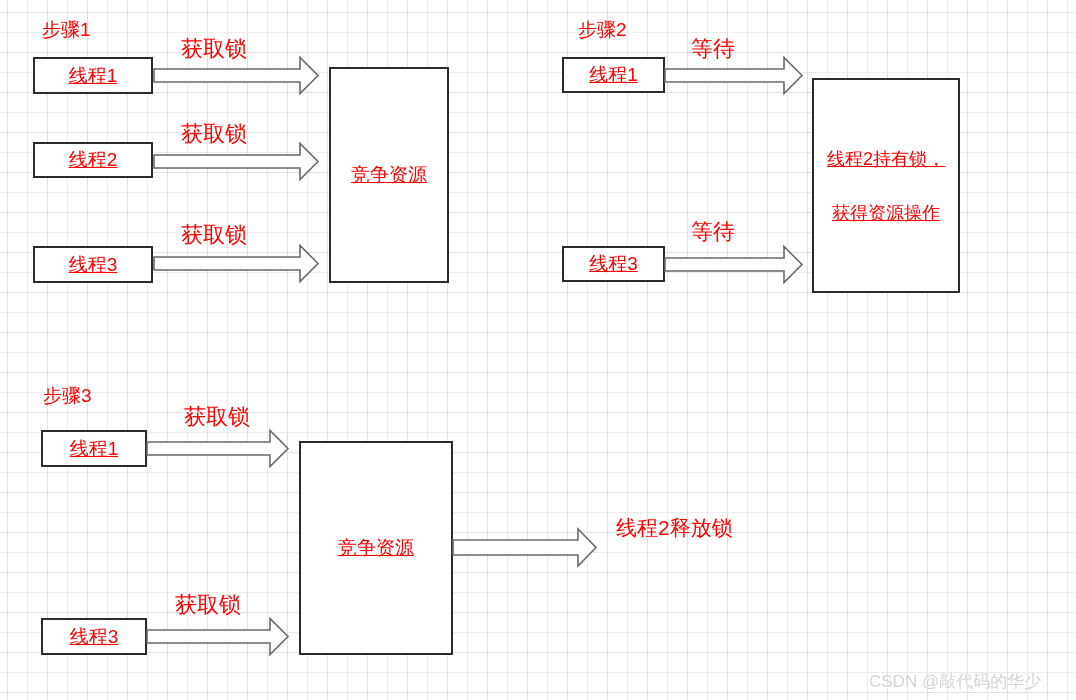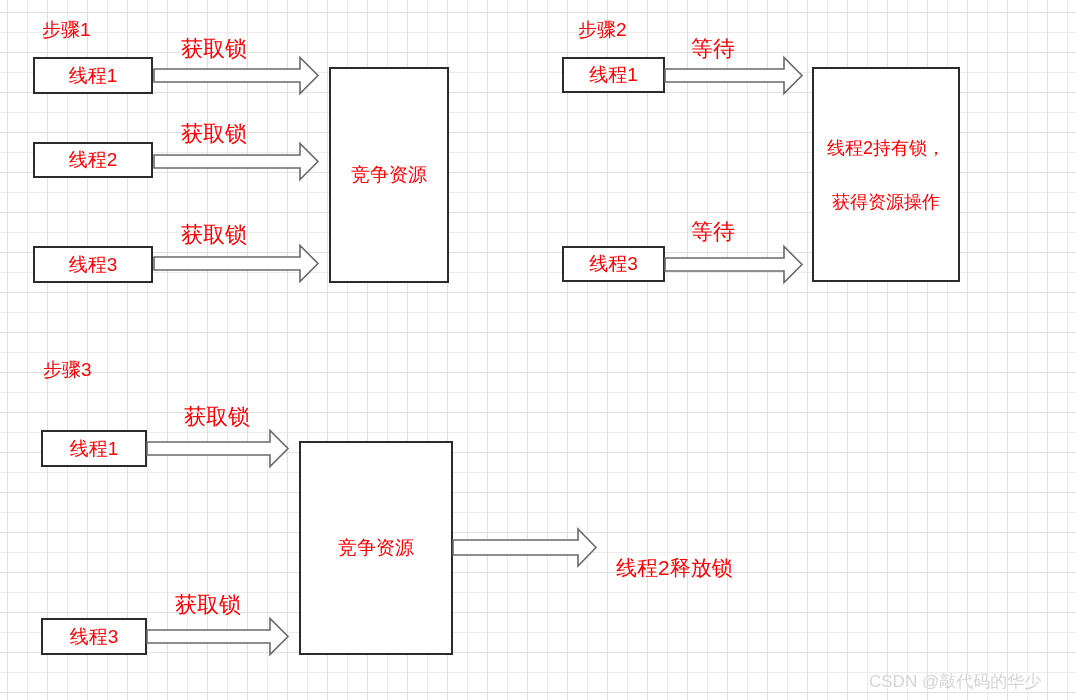--- a/index.html
+++ b/index.html
@@ -44,20 +44,21 @@
     background:#fff;
     border:2px solid var(--box-border);
     box-sizing:border-box;
     display:flex;
     align-items:center;
     justify-content:center;
     color:var(--accent-red);
     font-size:19px;
     white-space:nowrap;
     text-align:center;
+    text-decoration:underline;
   }
   .node.multiline{flex-direction:column;line-height:26px;font-size:18px;}
   .arrow-label{
     color:var(--accent-red);
     font-size:22px;
     white-space:nowrap;
     line-height:20px;
   }
   .release-label{
     color:var(--accent-red);
@@ -127,26 +128,26 @@
   <div class="abs arrow-label" style="left:691px;top:39px;">等待</div>
   <div class="abs arrow-label" style="left:691px;top:222px;">等待</div>
 
   <svg class="block-arrow" style="left:665px;top:54.5px;" width="139" height="41">
     <polygon points="0,14 119,14 119,2.5 137,20.5 119,38.5 119,27 0,27"></polygon>
   </svg>
   <svg class="block-arrow" style="left:665px;top:243.5px;" width="139" height="41">
     <polygon points="0,14 119,14 119,2.5 137,20.5 119,38.5 119,27 0,27"></polygon>
   </svg>
 
-  <div class="node multiline" style="left:812px;top:67px;width:148px;height:215px;gap:28px;">
+  <div class="node multiline" style="left:812px;top:78px;width:148px;height:215px;gap:28px;">
     <span>线程2持有锁，</span>
     <span>获得资源操作</span>
   </div>
 
-  <div class="abs step-label" style="left:43px;top:359px;">步骤3</div>
+  <div class="abs step-label" style="left:43px;top:385px;">步骤3</div>
 
   <div class="node" style="left:41px;top:430px;width:106px;height:37px;">
     <span>线程1</span>
   </div>
   <div class="node" style="left:41px;top:618px;width:106px;height:37px;">
     <span>线程3</span>
   </div>
 
   <div class="abs arrow-label" style="left:184px;top:407px;">获取锁</div>
   <div class="abs arrow-label" style="left:175px;top:595px;">获取锁</div>
@@ -159,17 +160,17 @@
   </svg>
 
   <div class="node" style="left:299px;top:441px;width:154px;height:214px;">
     <span>竞争资源</span>
   </div>
 
   <svg class="block-arrow" style="left:453px;top:527px;" width="145" height="41">
     <polygon points="0,13 125,13 125,2 143,20.5 125,39 125,28 0,28"></polygon>
   </svg>
 
-  <div class="abs release-label" style="left:616px;top:556px;text-align:right;">线程2释放锁</div>
+  <div class="abs release-label" style="left:616px;top:516px;text-align:right;">线程2释放锁</div>
 
   <div class="watermark" style="left:869px;top:662px;margin-top:8px;">CSDN @敲代码的华少</div>
 
 </div>
 
 </body></html>

